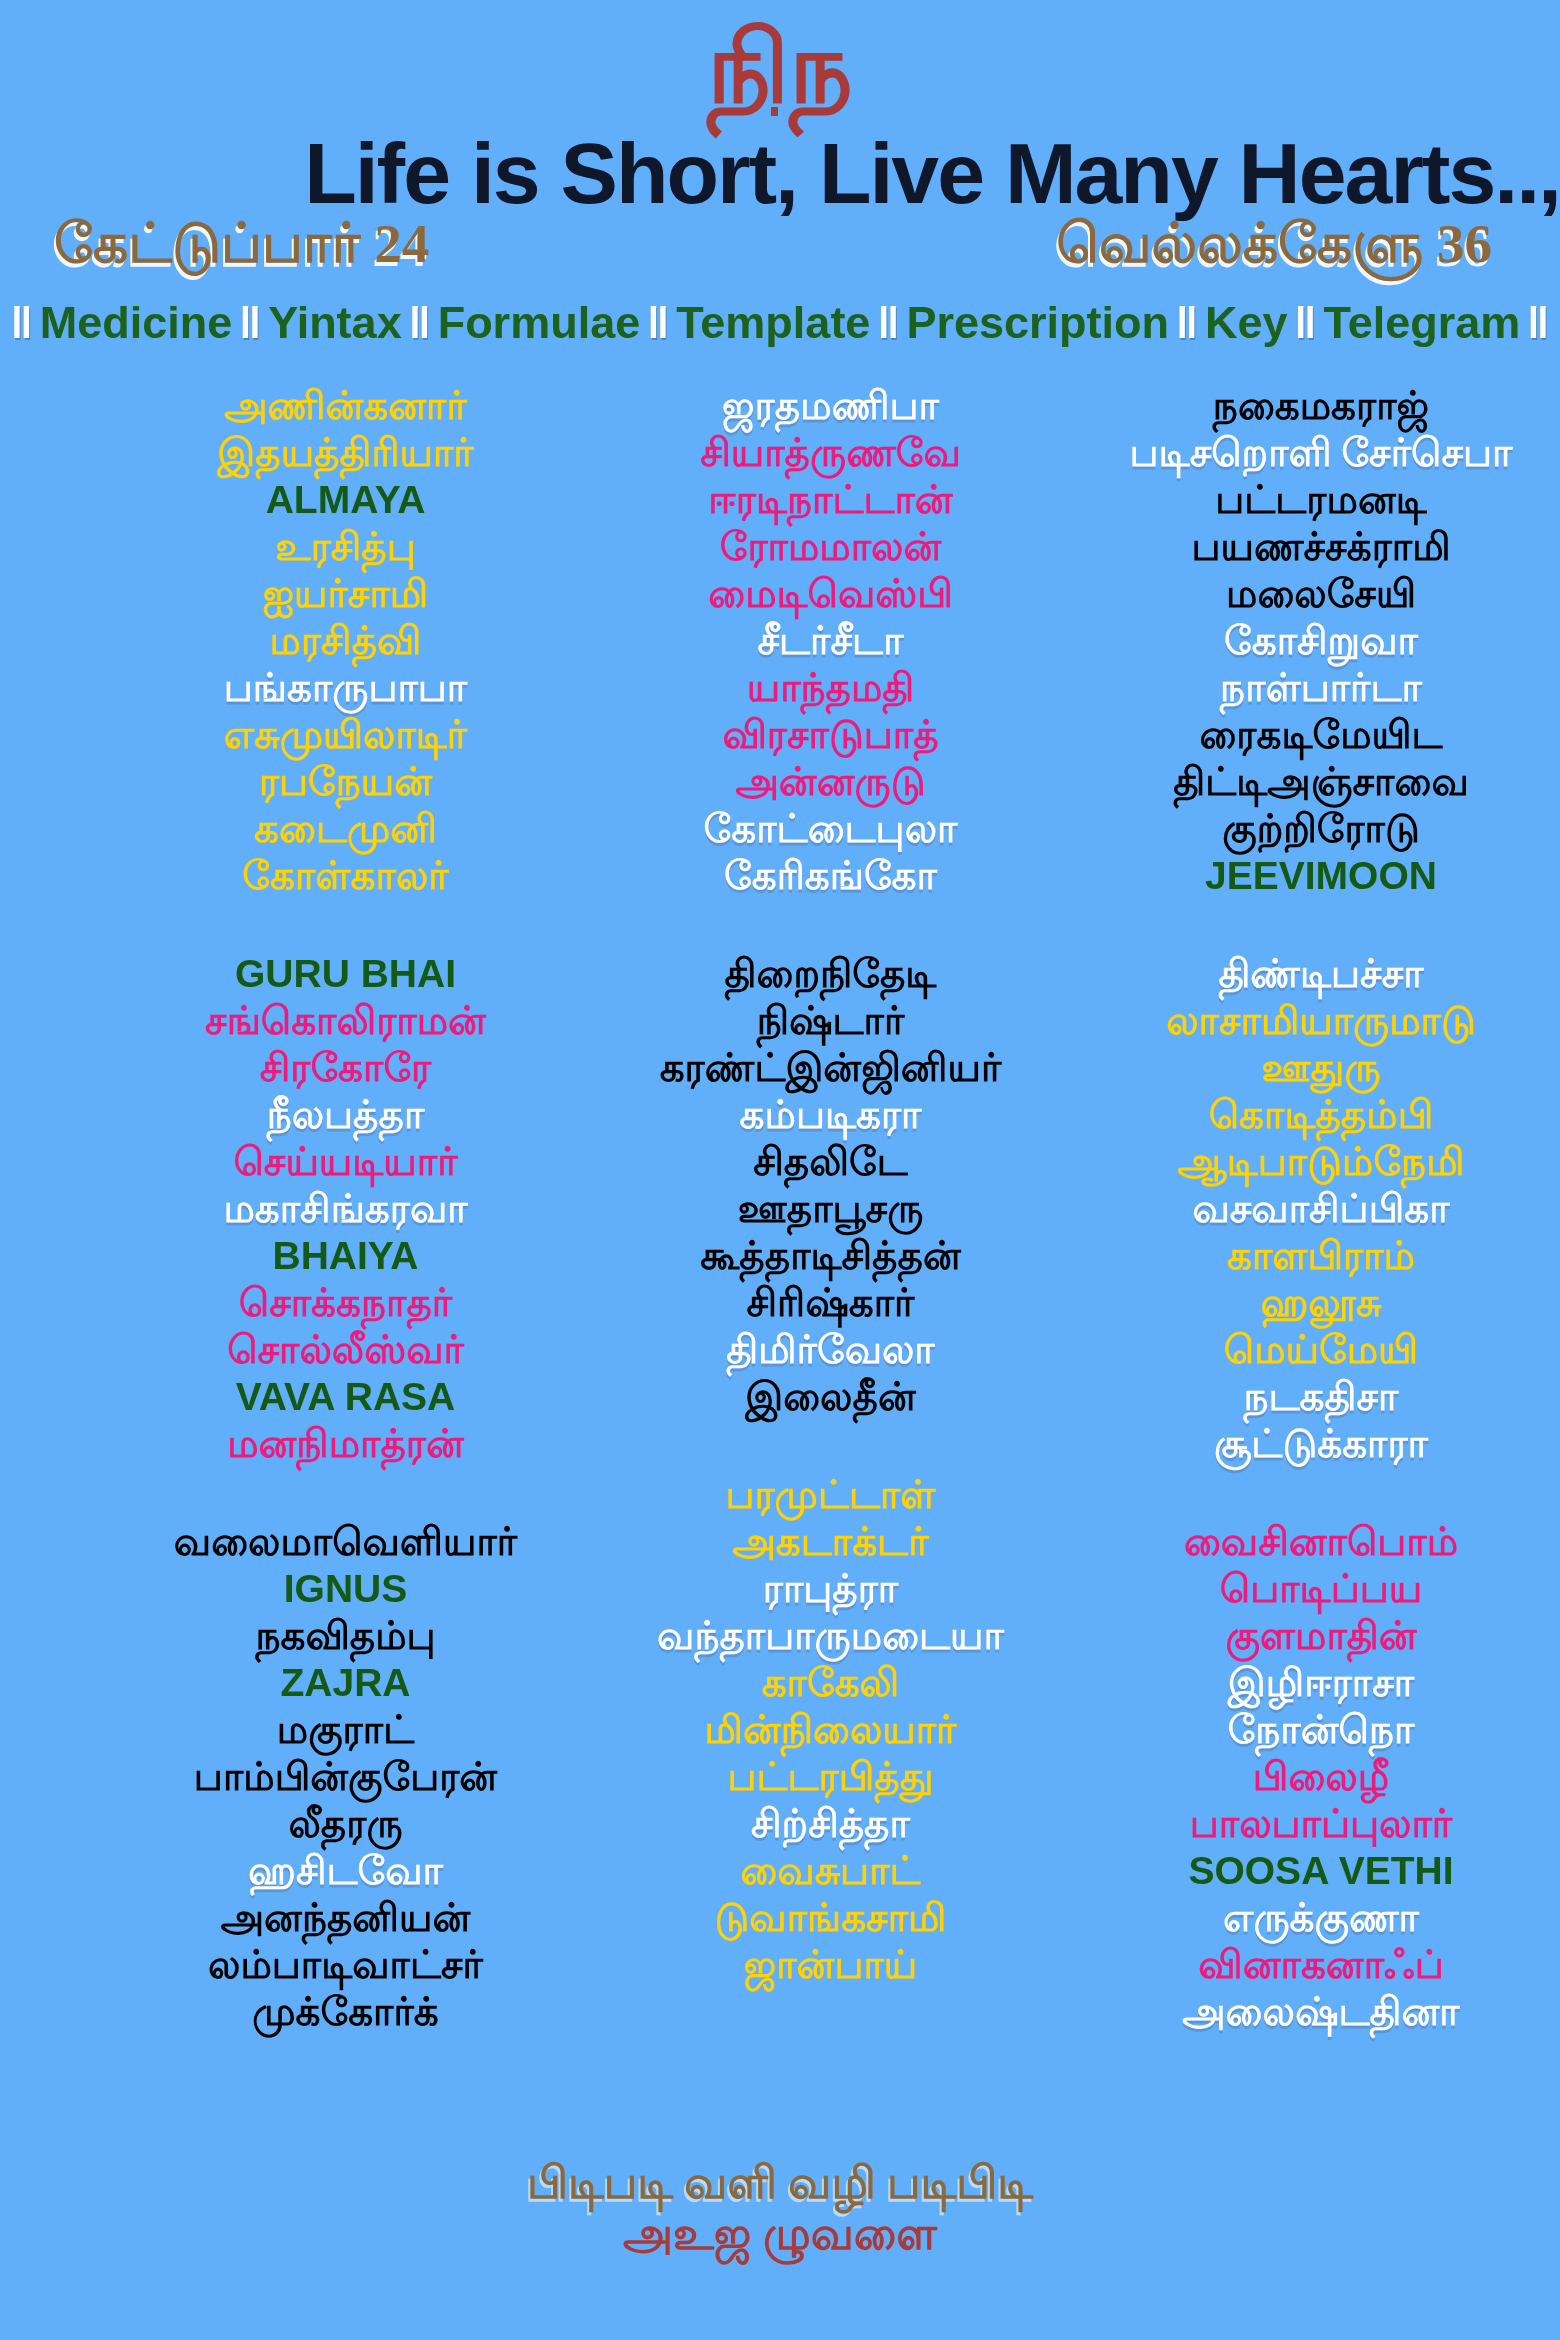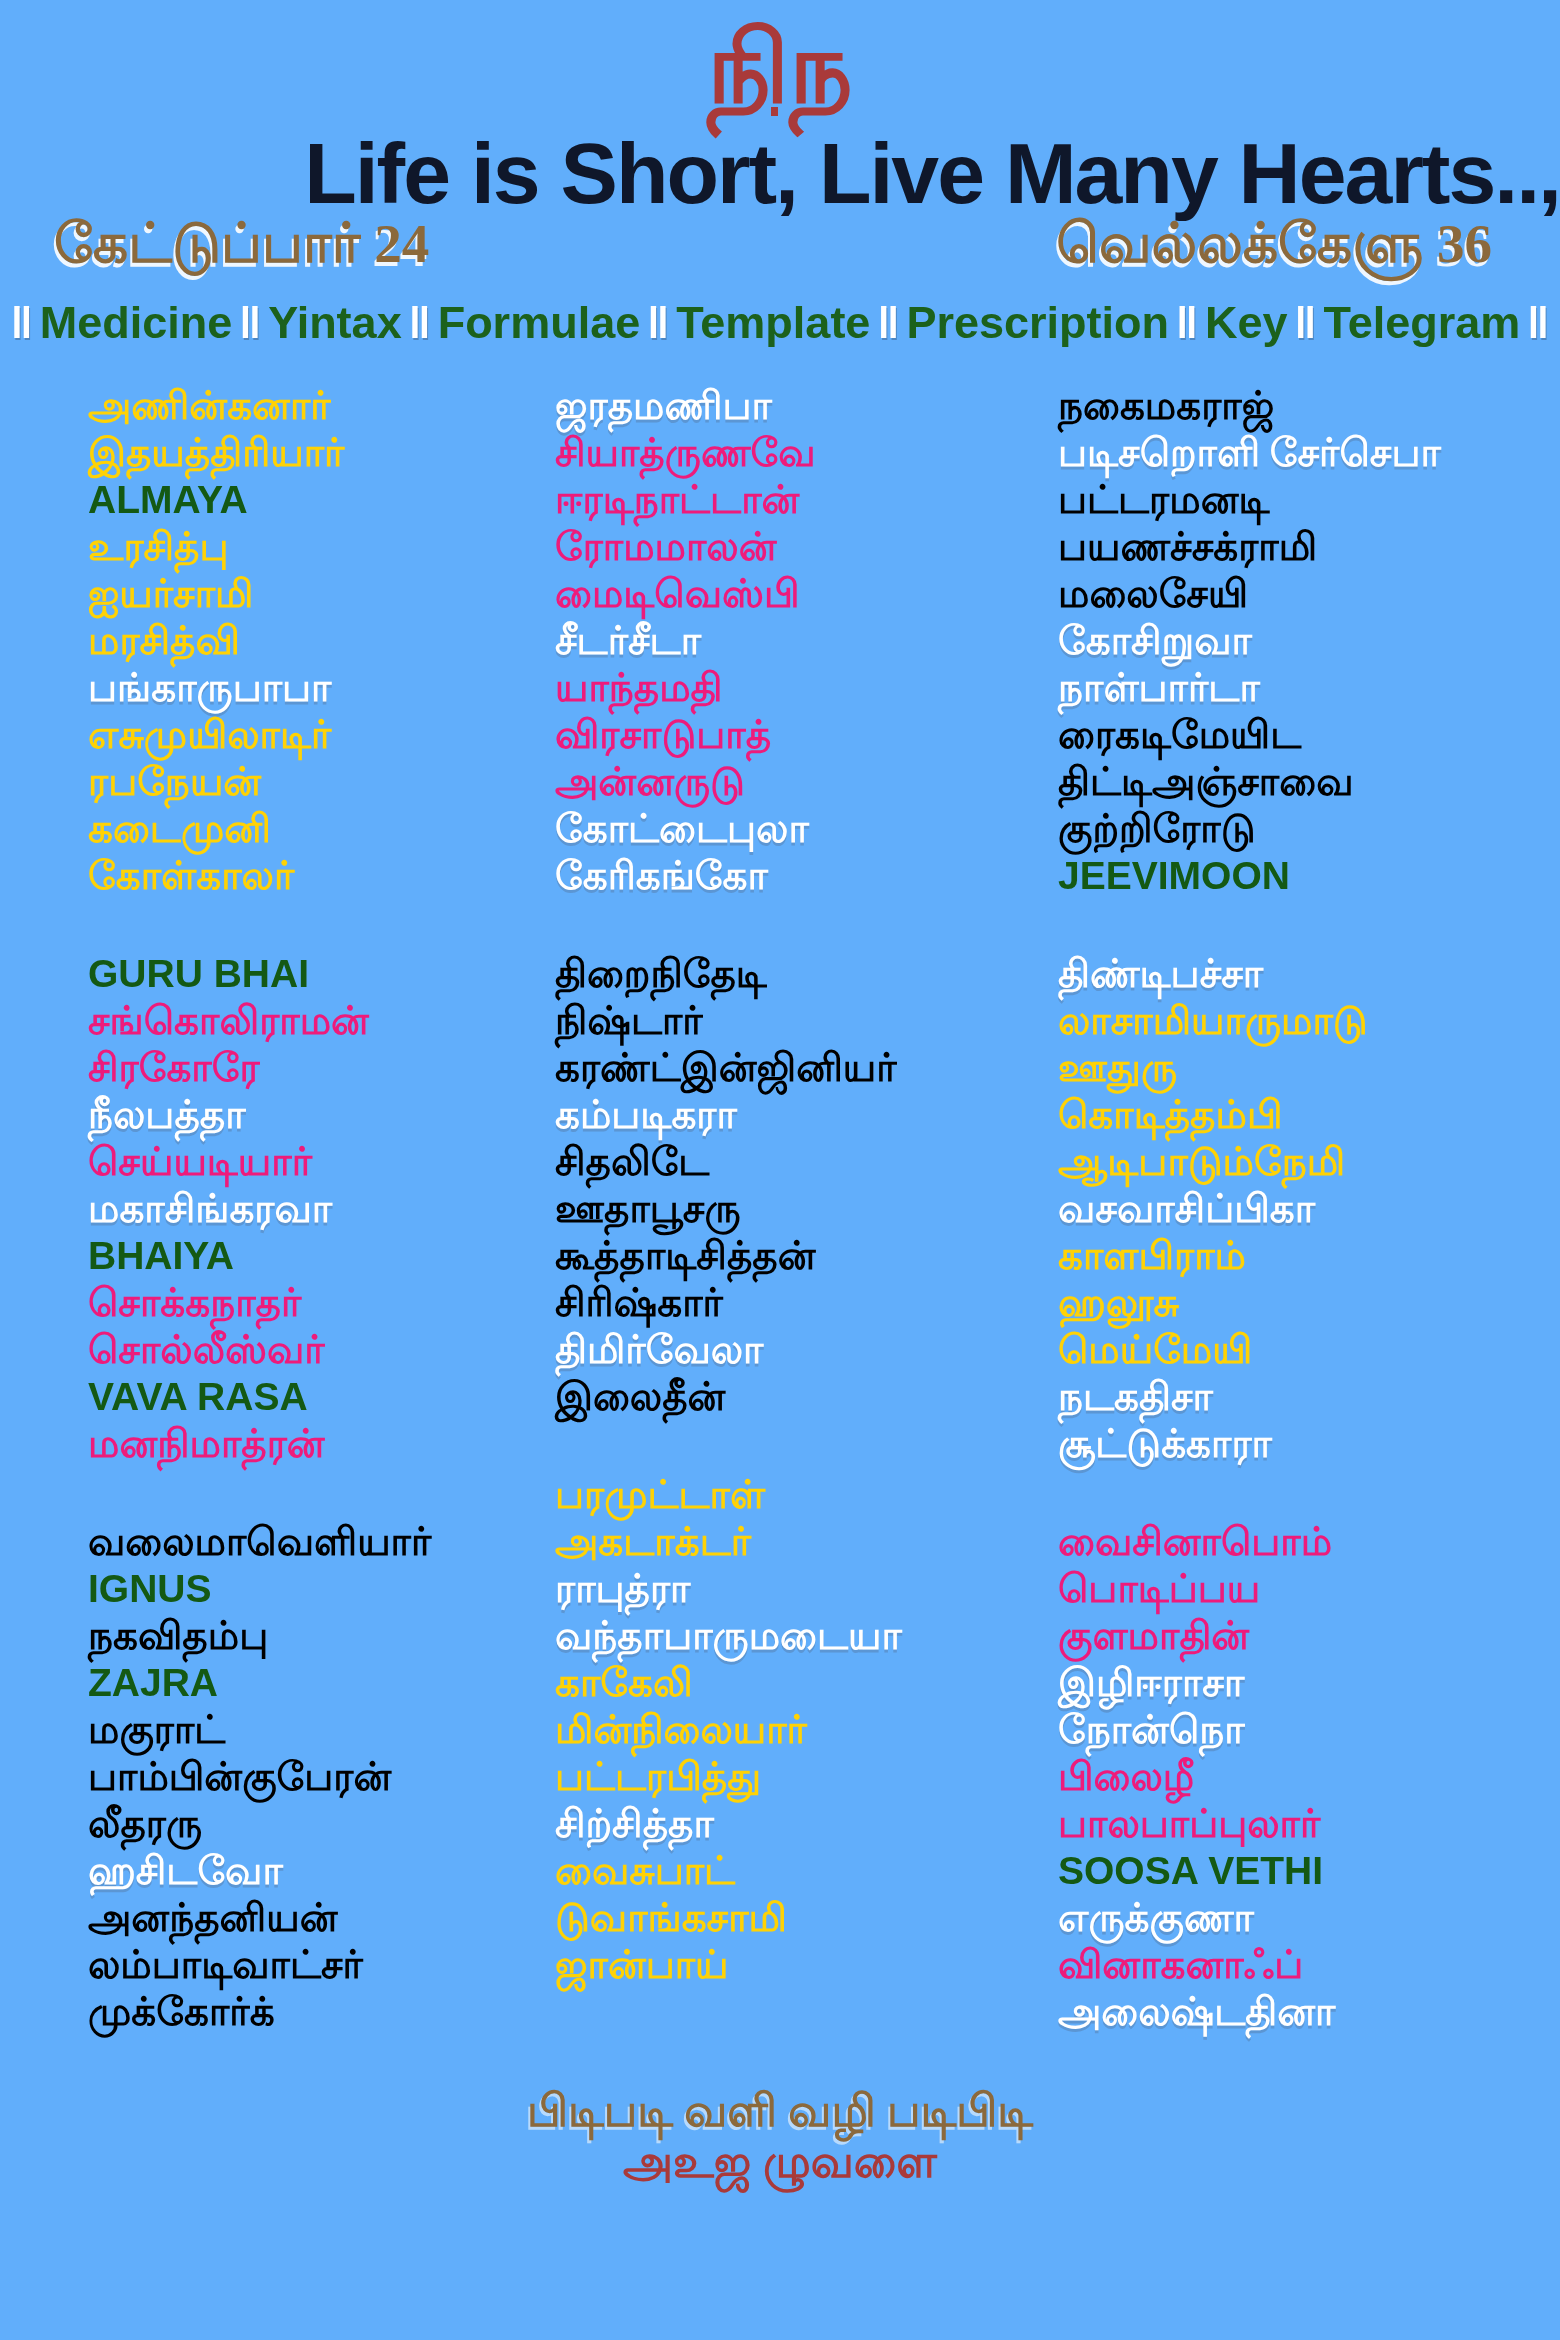--- a/index.html
+++ b/index.html
@@ -33,35 +33,35 @@
     color:#1C611C;white-space:nowrap;
   }
   .menu .sep{
     color:#FFFFFF;margin:0 6.8px;font-weight:700;
     text-shadow:1px 2px 0 rgba(40,60,90,0.35);
   }
   .menu .item{cursor:pointer;}
   
   .board{
     display:grid;grid-template-columns:467px 503px auto;
-    padding-left:88px;margin-top:37px;
+    padding-left:112px;margin-top:37px;text-align:center;
   }
   .block{margin-bottom:51px;}
   .row{
     display:block;white-space:nowrap;
     font-size:39px;line-height:47px;font-weight:700;
     font-family:"Liberation Serif", serif;
   }
   .c-yellow{color:#FFD205;}
   .c-magenta{color:#EE1B7B;}
   .c-red{color:#000000;}
   .c-white{color:#FFFFFF;text-shadow:0 2.9px 0 rgba(80,105,140,0.35);}
   .c-green{color:#145914;font-family:"Liberation Sans", sans-serif;letter-spacing:0px;}
   
-  .footer{text-align:center;font-weight:700;}
+  .footer{margin-top:72px;text-align:center;font-weight:700;}
   .footer .f1{
     font-size:45px;line-height:51px;color:#8B693C;
     text-shadow:-2px 2.9px 0 rgba(255,255,255,0.55);
   }
   .footer .f2{
     font-size:45px;line-height:51px;color:#A93A3A;
   }
 </style>
 </head>
 <body>

